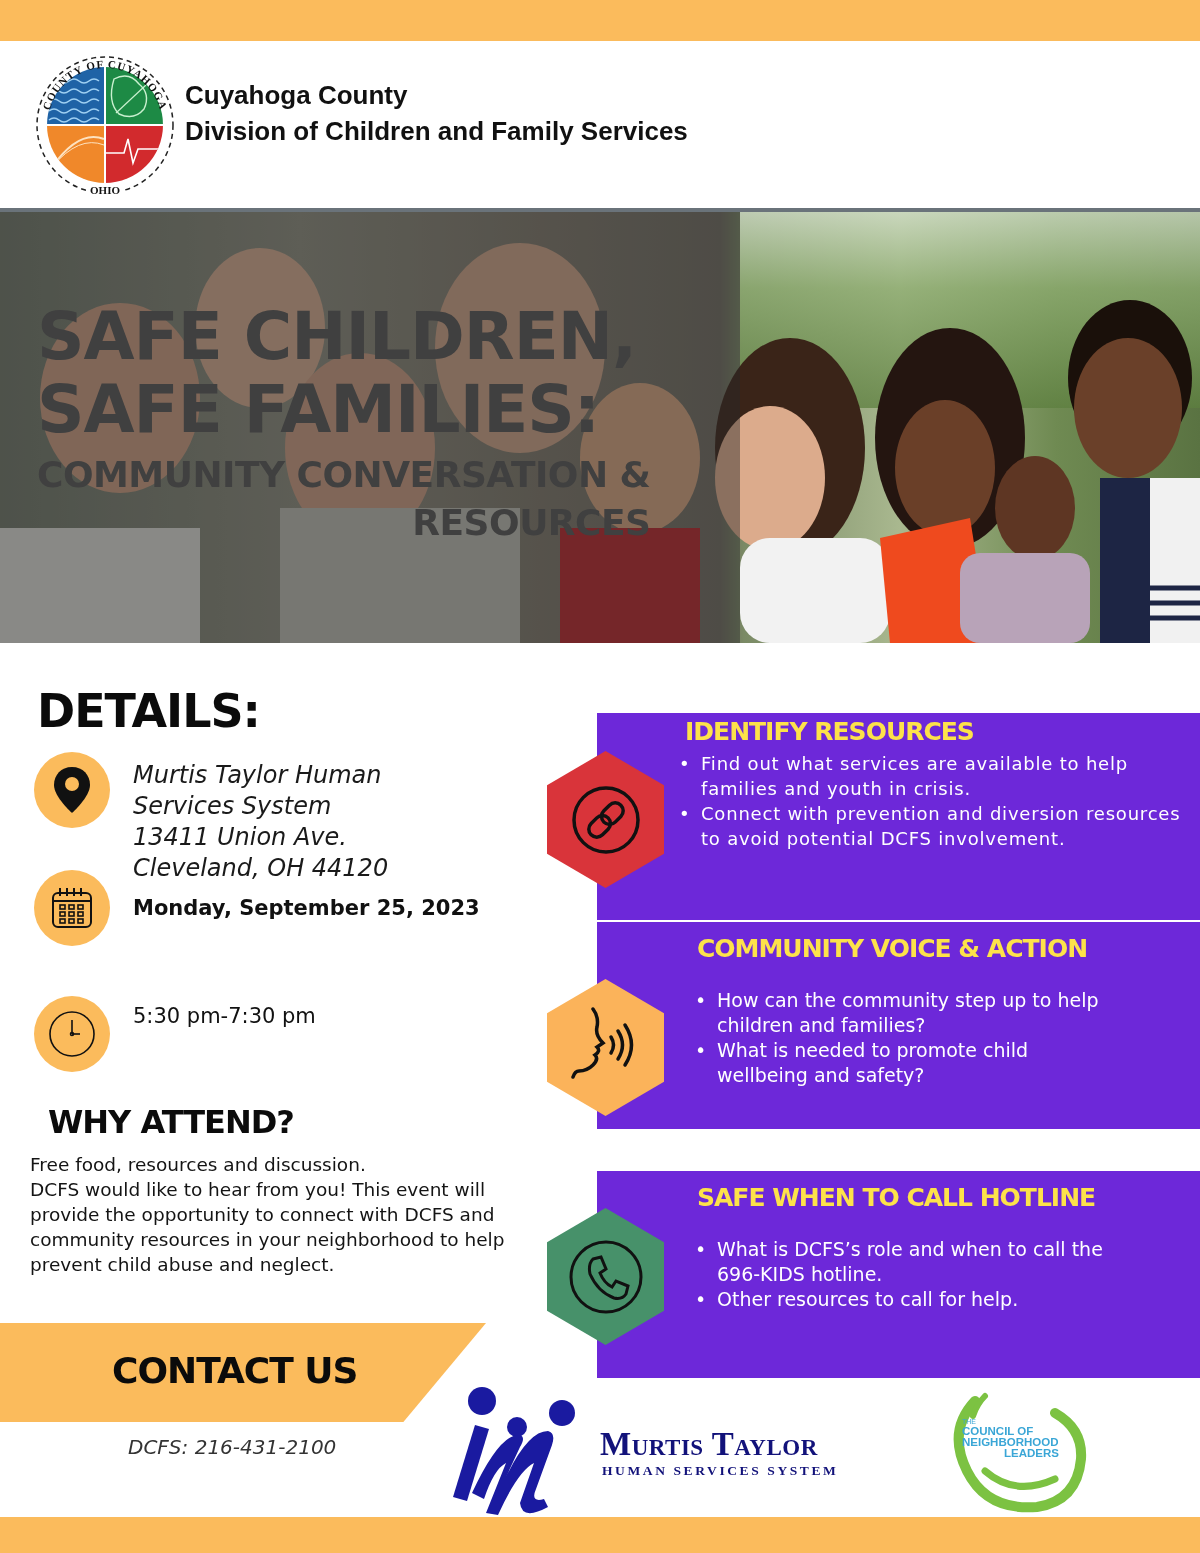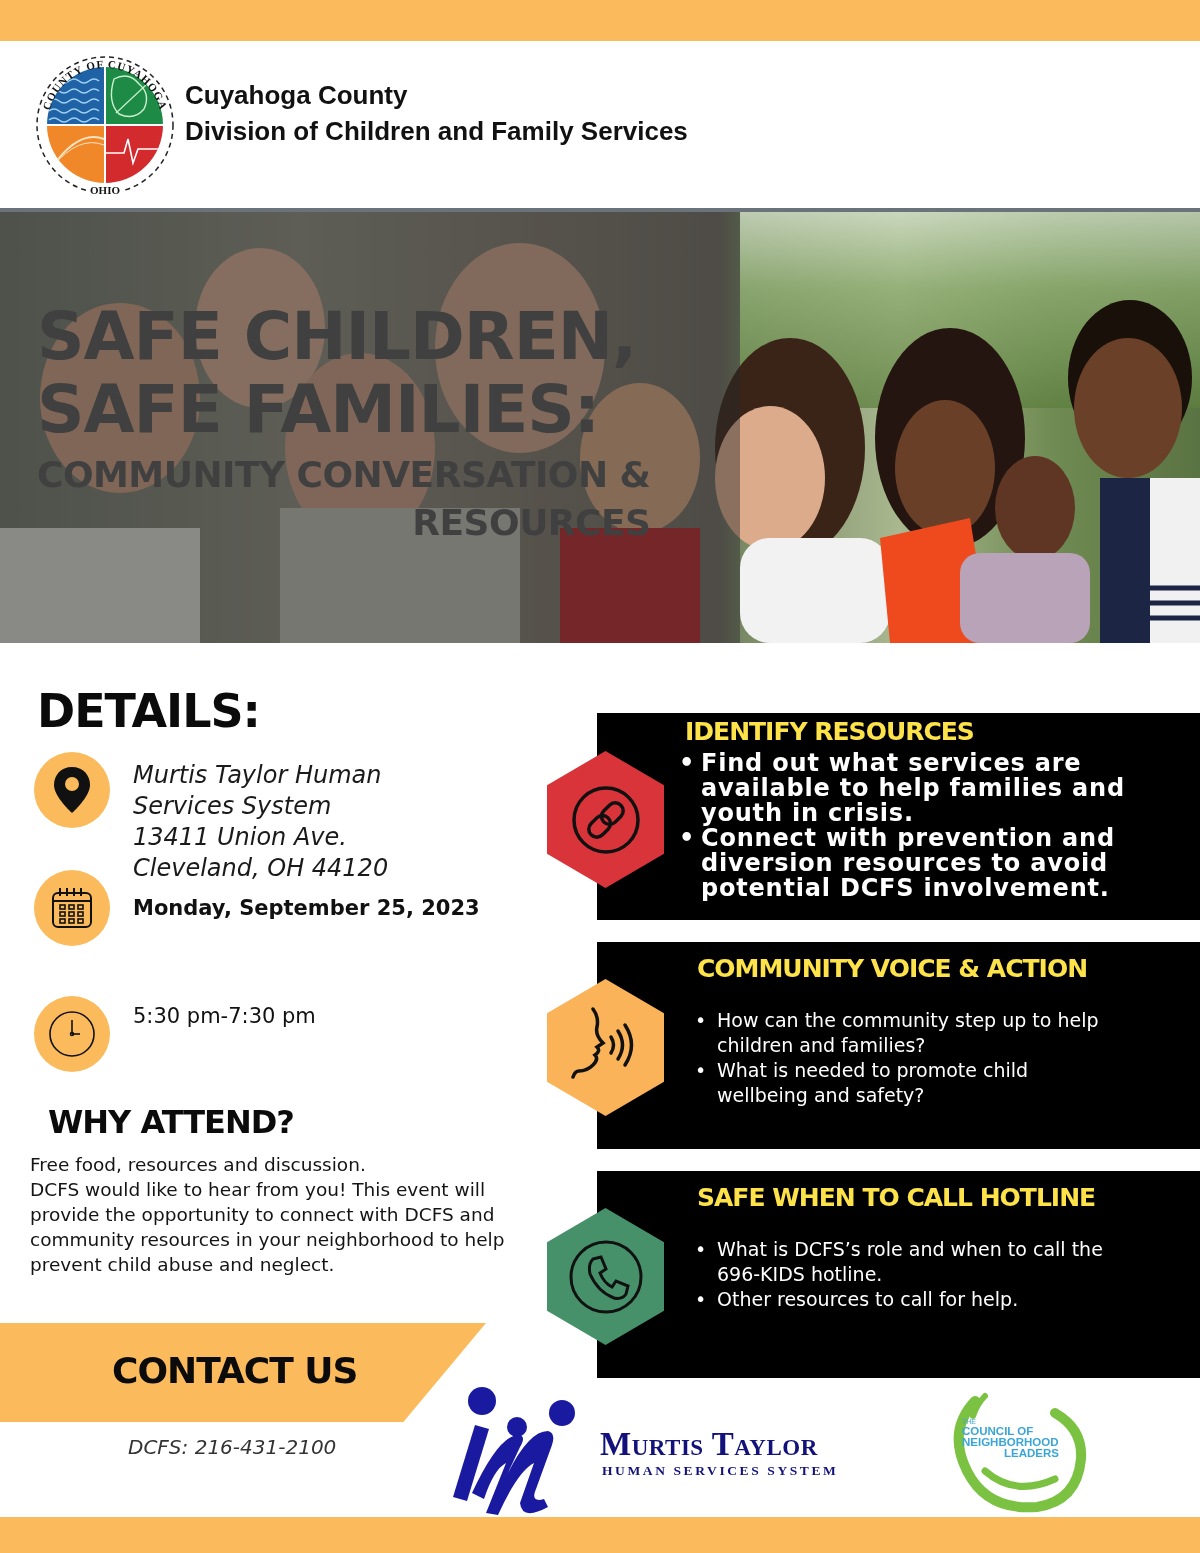--- a/index.html
+++ b/index.html
@@ -41,32 +41,32 @@
 
   .why-title { position: absolute; left: 48px; top: 1100px; font-family: "DejaVu Sans", sans-serif; font-weight: bold; font-size: 32px; line-height: 44px; color: #0b0b0b; letter-spacing: -1px; }
   .why-body { position: absolute; left: 30px; top: 1152px; width: 520px; font-family: "DejaVu Sans", sans-serif; font-size: 18.5px; line-height: 25px; color: #141414; }
 
   
   .contact-band { position: absolute; left: 0; top: 1323px; width: 486px; height: 99px; background: #fbbb5c; clip-path: polygon(0 0, 100% 0, 83% 100%, 0 100%); }
   .contact-title { position: absolute; left: 112px; top: 1346px; font-family: "DejaVu Sans", sans-serif; font-weight: bold; font-size: 36px; line-height: 50px; color: #0b0b0b; letter-spacing: -1px; }
   .contact-phone { position: absolute; left: 128px; top: 1433px; font-family: "DejaVu Sans", sans-serif; font-style: italic; font-size: 20px; line-height: 28px; color: #333; font-weight: 300; }
 
   
-  .panel { position: absolute; left: 597px; width: 603px; height: 207px; background: #000000; color: #fff; }
+  .panel { position: absolute; left: 597px; width: 603px; height: 207px; background: #6d28d9; color: #fff; }
   .panel-1 { top: 713px; }
-  .panel-2 { top: 942px; text-decoration: underline; }
+  .panel-2 { top: 922px; text-decoration: underline; }
   .panel-3 { top: 1171px; }
   .panel-title { position: absolute; font-family: "DejaVu Sans", sans-serif; font-weight: bold; color: #fde24a; font-size: 25px; line-height: 34px; letter-spacing: -1px; white-space: nowrap; }
   .panel-1 .panel-title { left: 88px; top: 2px; }
   .panel-2 .panel-title { left: 100px; top: 10px; }
   .panel-3 .panel-title { left: 100px; top: 10px; }
   .panel ul { position: absolute; list-style: none; font-family: "DejaVu Sans", sans-serif; color: #fff; }
   .panel ul li { position: relative; padding-left: 24px; }
   .panel ul li::before { content: "•"; position: absolute; left: 2px; top: 0; }
-  .panel-1 ul { left: 80px; top: 38px; font-size: 24px; line-height: 25px; letter-spacing: 0.8px; width: 510px; font-weight: bold; }
+  .panel-1 ul { left: 80px; top: 38px; font-size: 18px; line-height: 25px; letter-spacing: 0.8px; width: 510px; }
   .panel-2 ul { left: 96px; top: 66px; font-size: 19px; line-height: 25px; width: 420px; }
   .panel-3 ul { left: 96px; top: 66px; font-size: 19px; line-height: 25px; width: 420px; }
 
   .hex { position: absolute; left: 547px; width: 117px; height: 137px; clip-path: polygon(50% 0, 100% 25%, 100% 75%, 50% 100%, 0 75%, 0 25%); display: flex; align-items: center; justify-content: center; }
   .hex-1 { top: 751px; background: #d9343a; }
   .hex-2 { top: 979px; background: #fbb35a; }
   .hex-3 { top: 1208px; background: #47916a; }
 
   
   .mt-logo { position: absolute; left: 440px; top: 1385px; width: 145px; height: 130px; }

